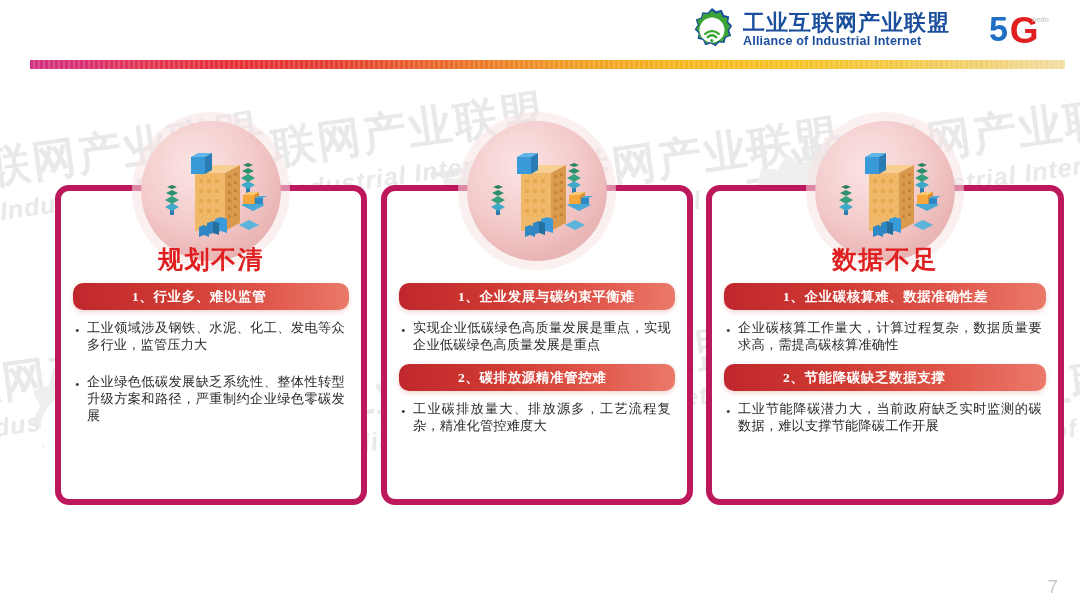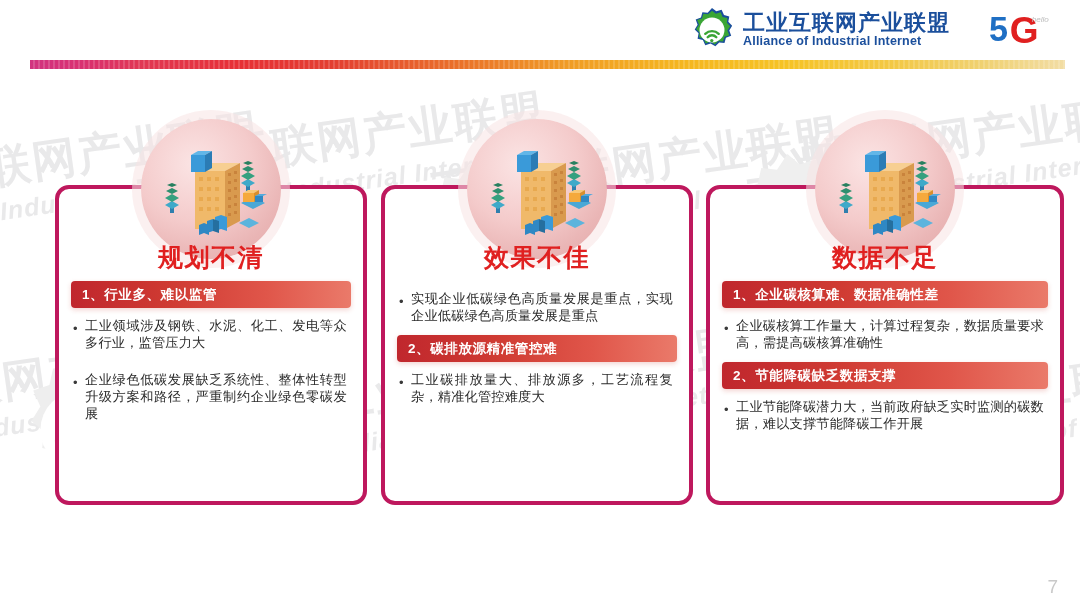--- a/index.html
+++ b/index.html
@@ -147,22 +147,23 @@
     width: 1080px;
     height: 608px;
     z-index: 3;
   }
 
   .card {
     position: absolute;
     top: 185px;
     height: 320px;
     background: #ffffff;
-    border: 4px solid #be185d;
+    border: 6px solid #be185d;
     border-radius: 14px;
+    font-family: Liberation Serif, serif;
   }
   .card-1 { left: 55px;  width: 312px; }
   .card-2 { left: 381px; width: 312px; }
   .card-3 { left: 706px; width: 358px; }
 
   
   .icon-bubble {
     position: absolute;
     top: -70px;
     left: 50%;
@@ -186,25 +187,26 @@
     font-size: 25px;
     font-weight: 800;
     color: #e02020;
     letter-spacing: 1.5px;
   }
 
   .section-bar {
     position: relative;
     margin: 0 12px;
     height: 27px;
-    border-radius: 4px;
+    border-radius: 10px;
     background: linear-gradient(90deg, #c0272d 0%, #cf3a32 35%, #e0564a 70%, #ea7a6a 100%);
     display: flex;
     align-items: center;
     box-shadow: 0 2px 5px rgba(200,60,50,0.22);
+    padding-left: 48px;
   }
   .section-bar span {
     color: #ffffff;
     font-size: 13.5px;
     font-weight: 700;
     letter-spacing: 0.6px;
     padding-left: 11px;
     white-space: nowrap;
   }
 
@@ -500,23 +502,25 @@
               <rect x="14" y="3" width="8" height="6" fill="#2f88c4"></rect>
               <polygon points="14,3 18,1 26,1 22,3" fill="#53a9dd"></polygon>
             </g>
             <g transform="translate(84,76)">
               <polygon points="0,6 10,1 20,6 10,11" fill="#5cb4dd"></polygon>
             </g>
           </g>
         </svg>
       </div>
 
-      <div class="card-title">效果不佳</div>
 
       <div class="card-body">
+        <div class="section-bar">
+          <span>1、企业发展与碳约束平衡难</span>
+        </div>
         <div class="bullet">
           <span class="dot">•</span>
           <span class="txt">实现企业低碳绿色高质量发展是重点，实现企业低碳绿色高质量发展是重点</span>
         </div>
         <div class="gap"></div>
         <div class="section-bar">
           <span>2、碳排放源精准管控难</span>
         </div>
         <div class="bullet">
           <span class="dot">•</span>

